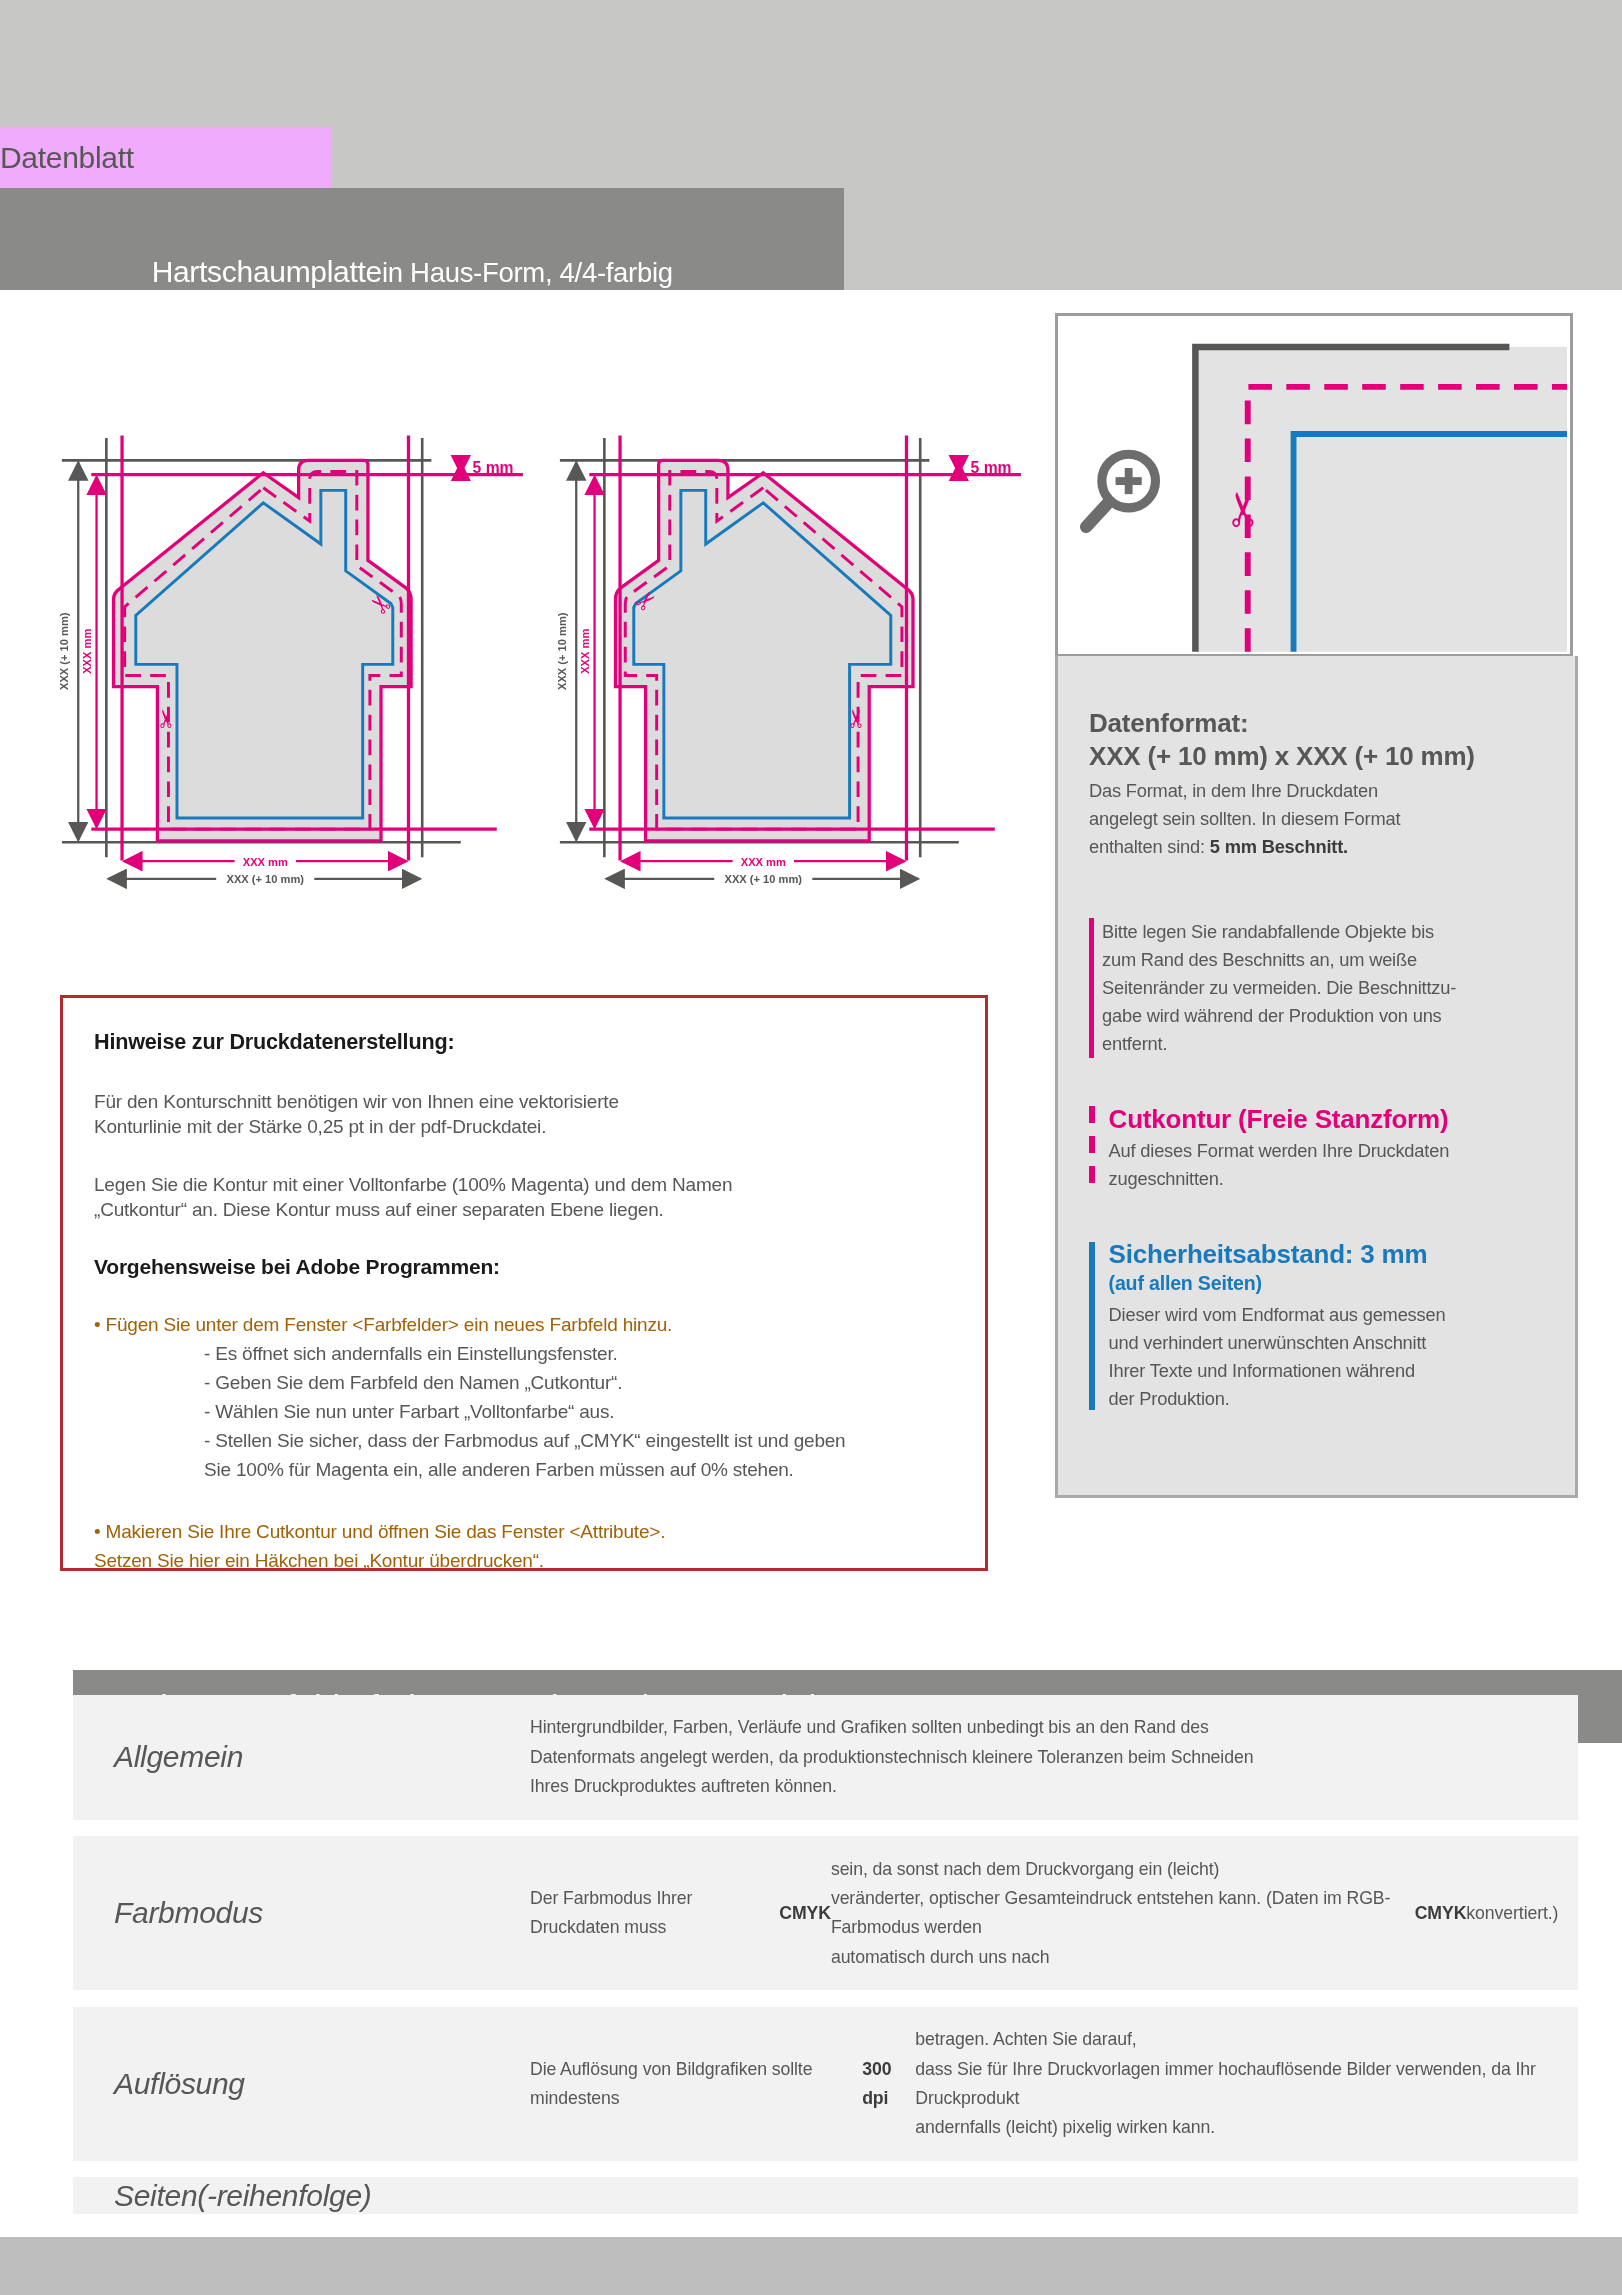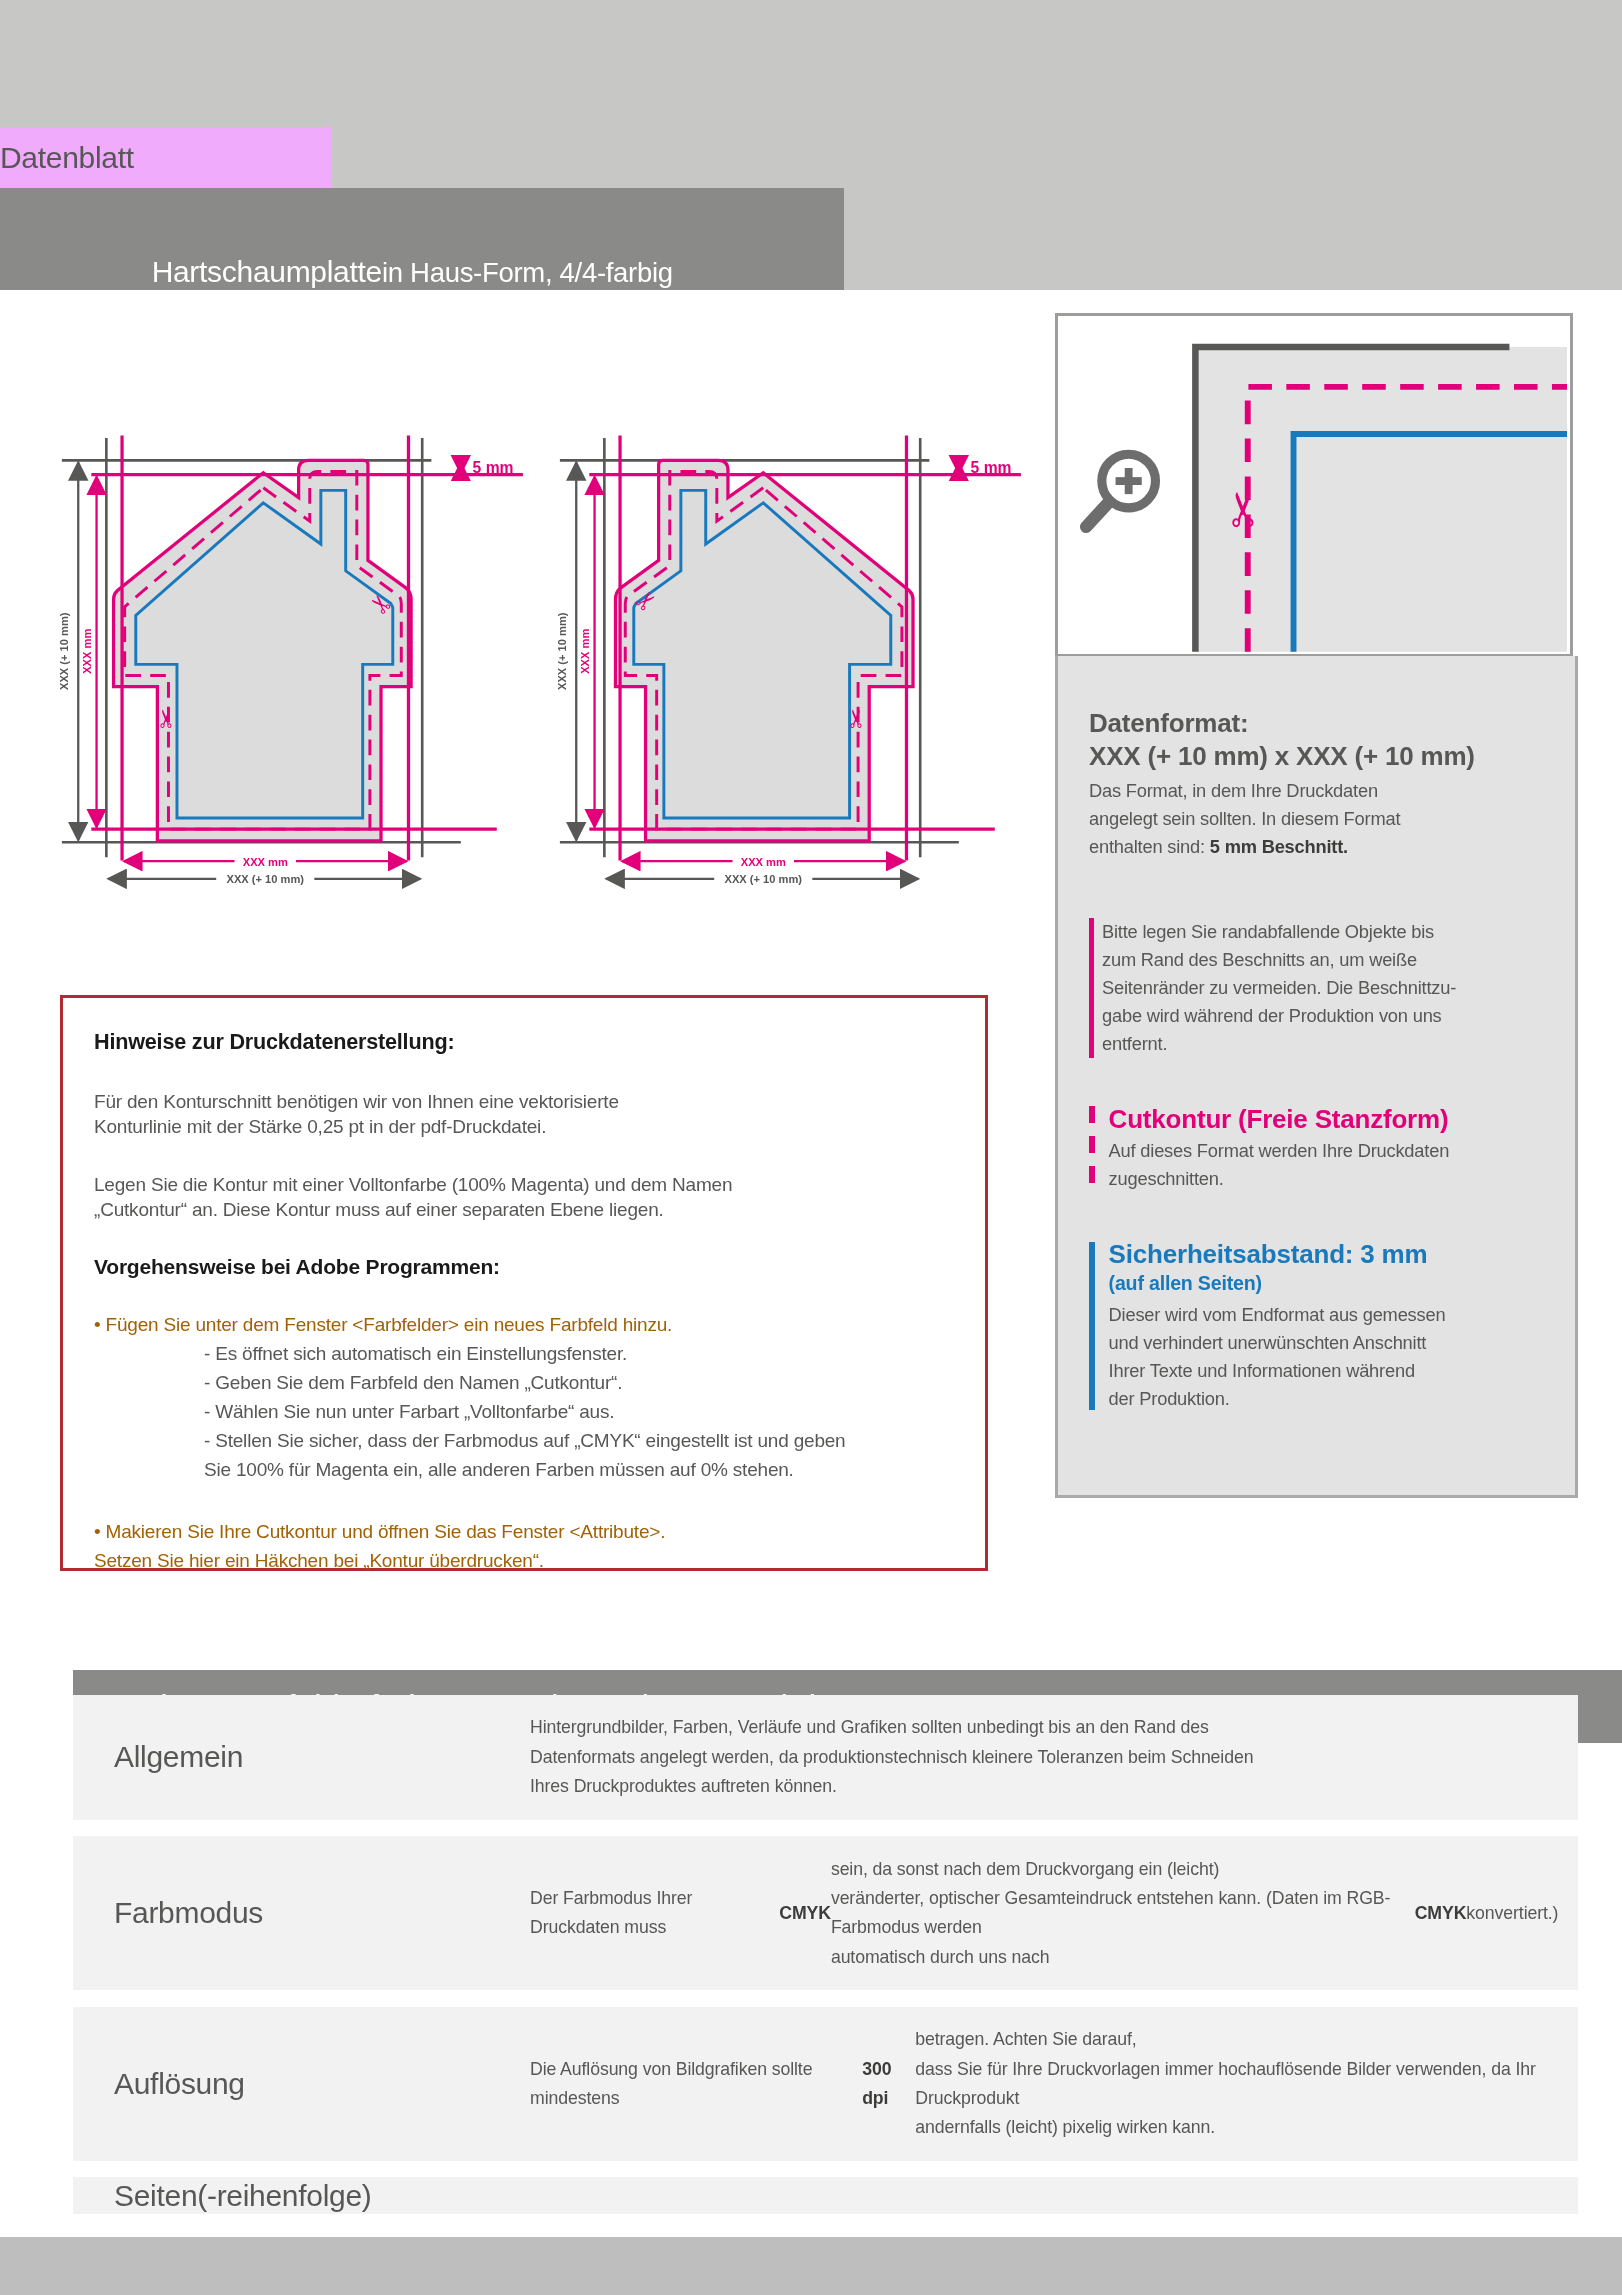--- a/index.html
+++ b/index.html
@@ -51,21 +51,21 @@
   .hx-bullet{font-size:19px;line-height:29px;color:#a16207;white-space:pre-line;}
   .hx-sub{font-size:19px;line-height:29px;color:#575756;white-space:pre-line;padding-left:110px;}
   .hx-gap{margin-top:33px;}
   
   .tips-banner{left:73px;top:1670px;width:1568px;height:73px;background:var(--banner);
         display:flex;align-items:center;padding-left:41px;box-sizing:border-box;
         color:#fff;font-size:34px;letter-spacing:-0.3px;}
   .tips-rows{left:73px;top:1695px;width:1505px;}
   .tip-row{position:relative;background:var(--rowbg);margin-bottom:16.4px;display:flex;}
   .tip-row .lab{width:457px;display:flex;align-items:center;padding-left:41px;
-        box-sizing:border-box;font-size:30px;color:#575756;letter-spacing:-0.3px;}
+        box-sizing:border-box;font-size:30px;color:#575756;letter-spacing:-0.3px;font-style:italic;}
   .tip-row .txt{flex:1;display:flex;align-items:center;font-size:17.7px;line-height:29.4px;
         color:#575756;white-space:pre-line;padding:18.3px 19.6px 18.3px 0;letter-spacing:-0.1px;}
   .footer{left:0;top:2237px;width:1623px;height:59px;background:var(--footer);}
   svg text{font-family:"Liberation Sans",sans-serif;}
 </style>
 </head>
 <body>
 
 <div class="page">
 
@@ -219,21 +219,21 @@
   </div>
 
   <div class="abs hinweise">
       <div class="hx-title">Hinweise zur Druckdatenerstellung:</div>
       <div class="hx-para">Für den Konturschnitt benötigen wir von Ihnen eine vektorisierte
 Konturlinie mit der Stärke 0,25 pt in der pdf-Druckdatei.</div>
       <div class="hx-para">Legen Sie die Kontur mit einer Volltonfarbe (100% Magenta) und dem Namen
 „Cutkontur“ an. Diese Kontur muss auf einer separaten Ebene liegen.</div>
       <div class="hx-subtitle">Vorgehensweise bei Adobe Programmen:</div>
       <div class="hx-bullet">• Fügen Sie unter dem Fenster &lt;Farbfelder&gt; ein neues Farbfeld hinzu.</div>
-      <div class="hx-sub">- Es öffnet sich automatisch ein Einstellungsfenster.</div>
+      <div class="hx-sub">- Es öffnet sich andernfalls ein Einstellungsfenster.</div>
       <div class="hx-sub">- Geben Sie dem Farbfeld den Namen „Cutkontur“.</div>
       <div class="hx-sub">- Wählen Sie nun unter Farbart „Volltonfarbe“ aus.</div>
       <div class="hx-sub">- Stellen Sie sicher, dass der Farbmodus auf „CMYK“ eingestellt ist und geben
 Sie 100% für Magenta ein, alle anderen Farben müssen auf 0% stehen.</div>
       <div class="hx-bullet hx-gap">• Makieren Sie Ihre Cutkontur und öffnen Sie das Fenster &lt;Attribute&gt;.
 Setzen Sie hier ein Häkchen bei „Kontur überdrucken“.</div>
     </div>
 
   <div class="abs tips-banner">
     <span>5 Tipps zur fehlerfreien Gestaltung Ihrer Druckdaten</span>

